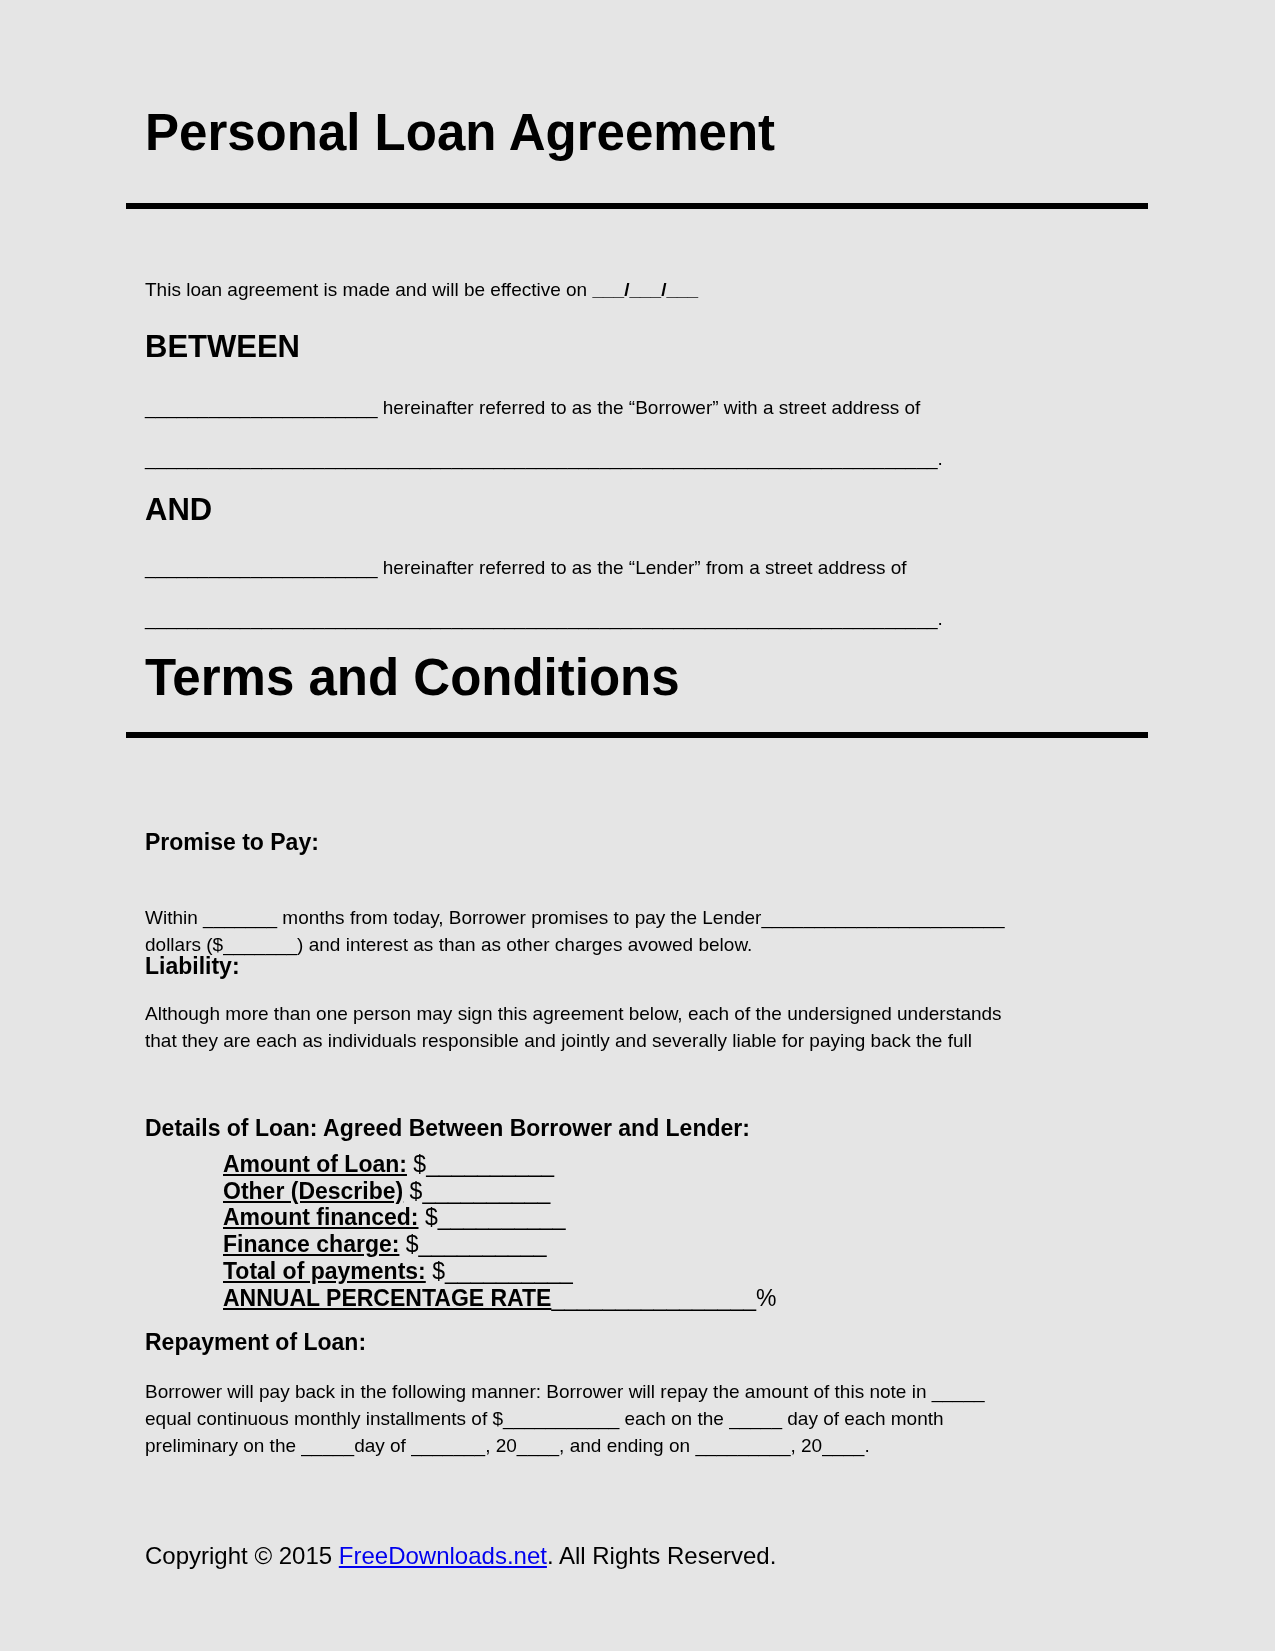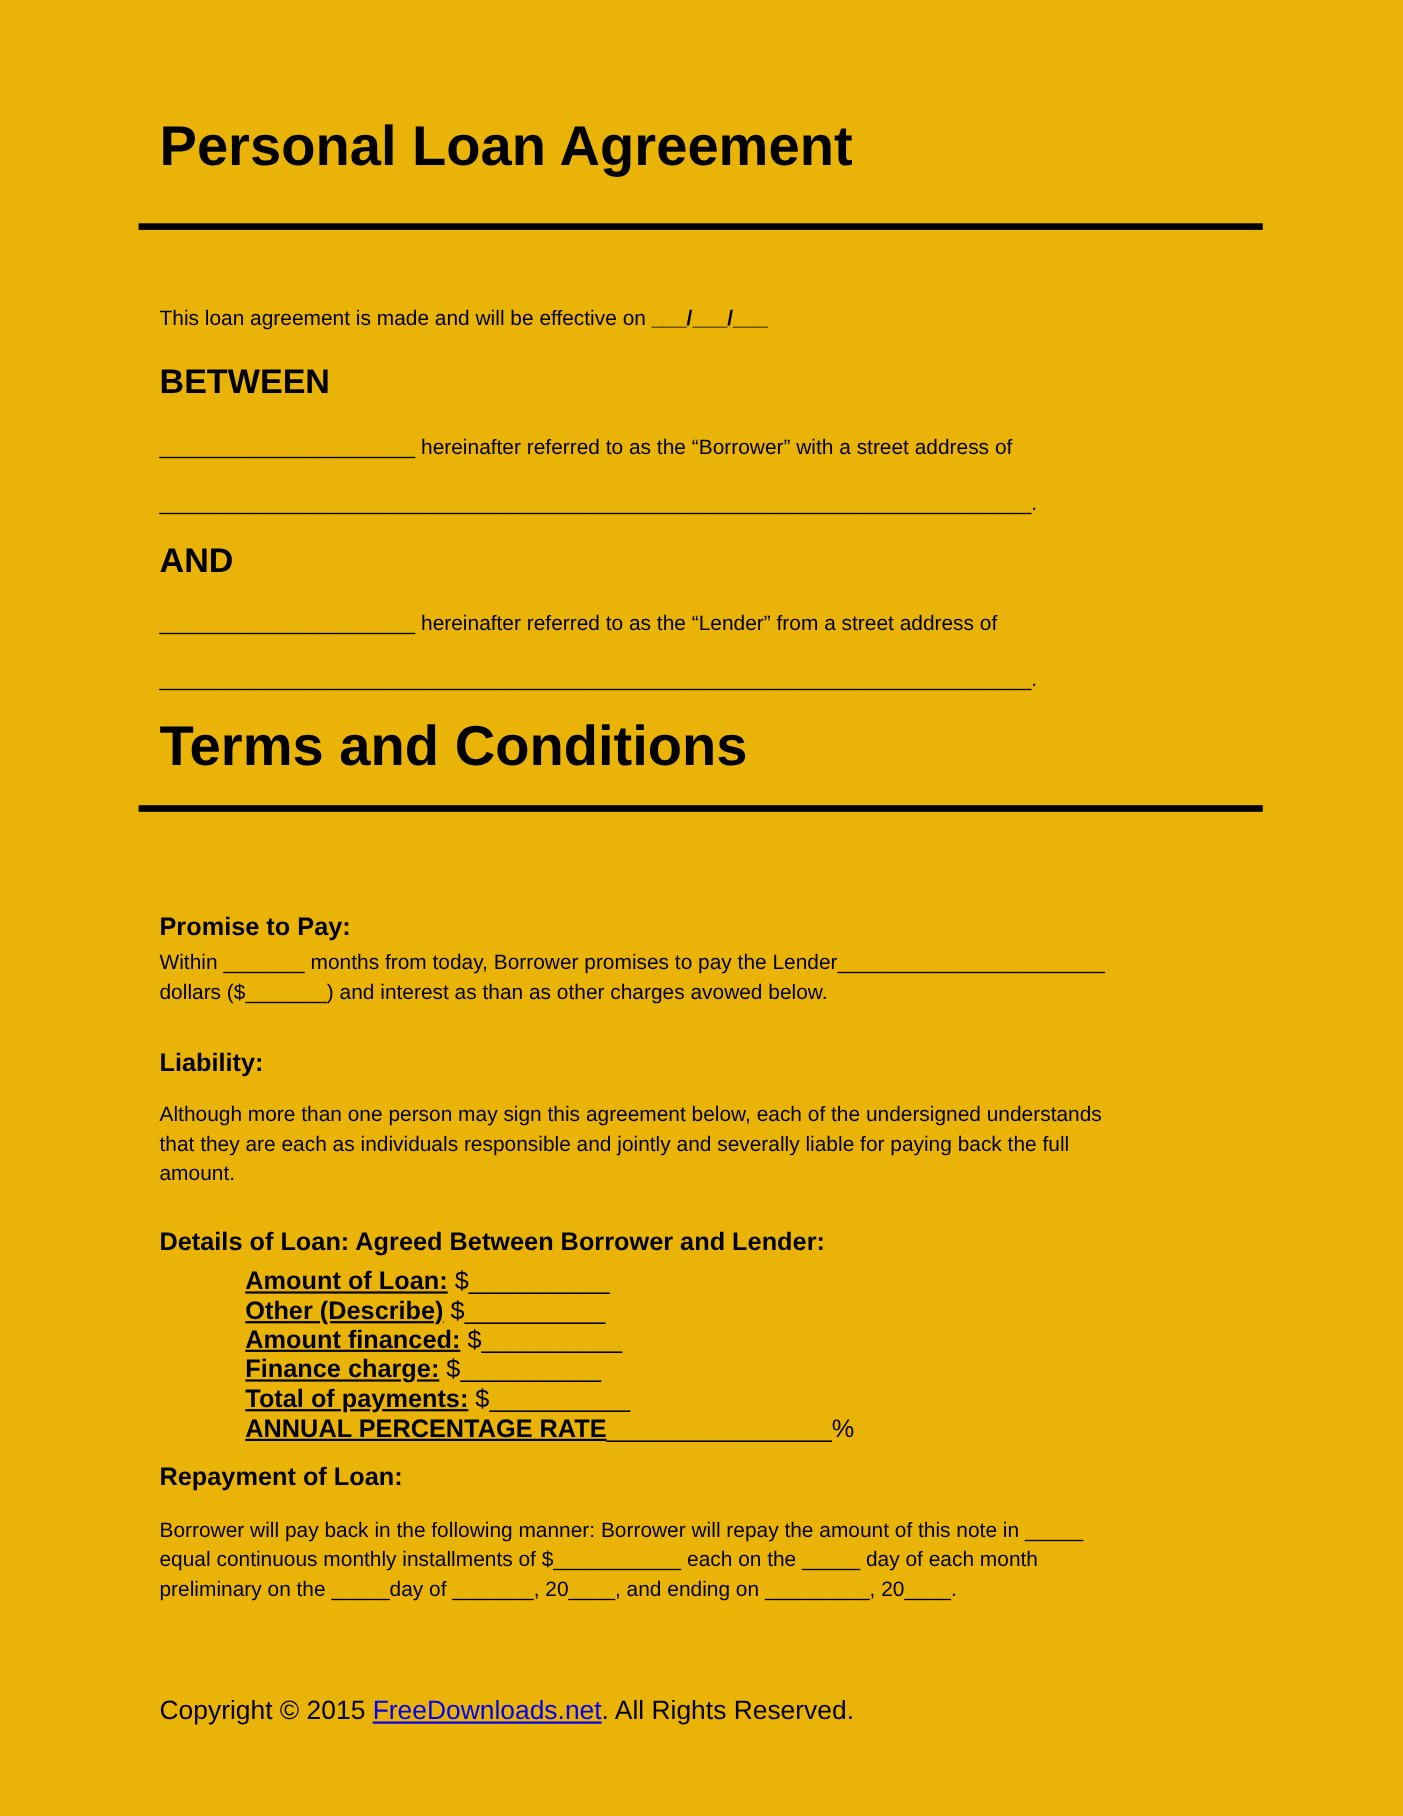--- a/index.html
+++ b/index.html
@@ -1,20 +1,20 @@
 <!DOCTYPE html>
 <html><head>
 <meta charset="utf-8">
 <style>
   html, body { margin: 0; padding: 0; background: #ffffff; }
   .page {
     position: relative;
     width: 1275px;
     height: 1651px;
-    background: #eab308;
+    background: #e5e5e5;
     color: #000000;
     font-family: "Liberation Sans", sans-serif;
     overflow: hidden;
   }
   .abs { position: absolute; left: 145px; right: 130px; }
 
   .doc-title {
     font-size: 51px;
     font-weight: 700;
     line-height: 56px;
@@ -93,31 +93,30 @@
   </div>
 
   <div class="abs body-text blank" style="top:605px">___________________________________________________________________________.</div>
 
   <div class="abs doc-title" style="top:650px">Terms and Conditions</div>
 
   <div class="rule" style="top:732px"></div>
 
   <div class="abs sub-head" style="top:829px">Promise to Pay:</div>
 
-  <div class="abs body-text" style="top:862px">
+  <div class="abs body-text" style="top:904px">
     <div>Within _______ months from today, Borrower promises to pay the Lender_______________________</div>
     <div>dollars ($_______) and interest as than as other charges avowed below.</div>
   </div>
 
   <div class="abs sub-head" style="top:953px">Liability:</div>
 
   <div class="abs body-text" style="top:1000px">
     <div>Although more than one person may sign this agreement below, each of the undersigned understands</div>
     <div>that they are each as individuals responsible and jointly and severally liable for paying back the full</div>
-    <div>amount.</div>
   </div>
 
   <div class="abs sub-head" style="top:1115px">Details of Loan: Agreed Between Borrower and Lender:</div>
 
   <div class="details-list" style="top:1151px">
     <div><span class="lbl">Amount of Loan:</span><span class="blank"> $__________</span></div>
     <div><span class="lbl">Other (Describe)</span><span class="blank"> $__________</span></div>
     <div><span class="lbl">Amount financed:</span><span class="blank"> $__________</span></div>
     <div><span class="lbl">Finance charge:</span><span class="blank"> $__________</span></div>
     <div><span class="lbl">Total of payments:</span><span class="blank"> $__________</span></div>

